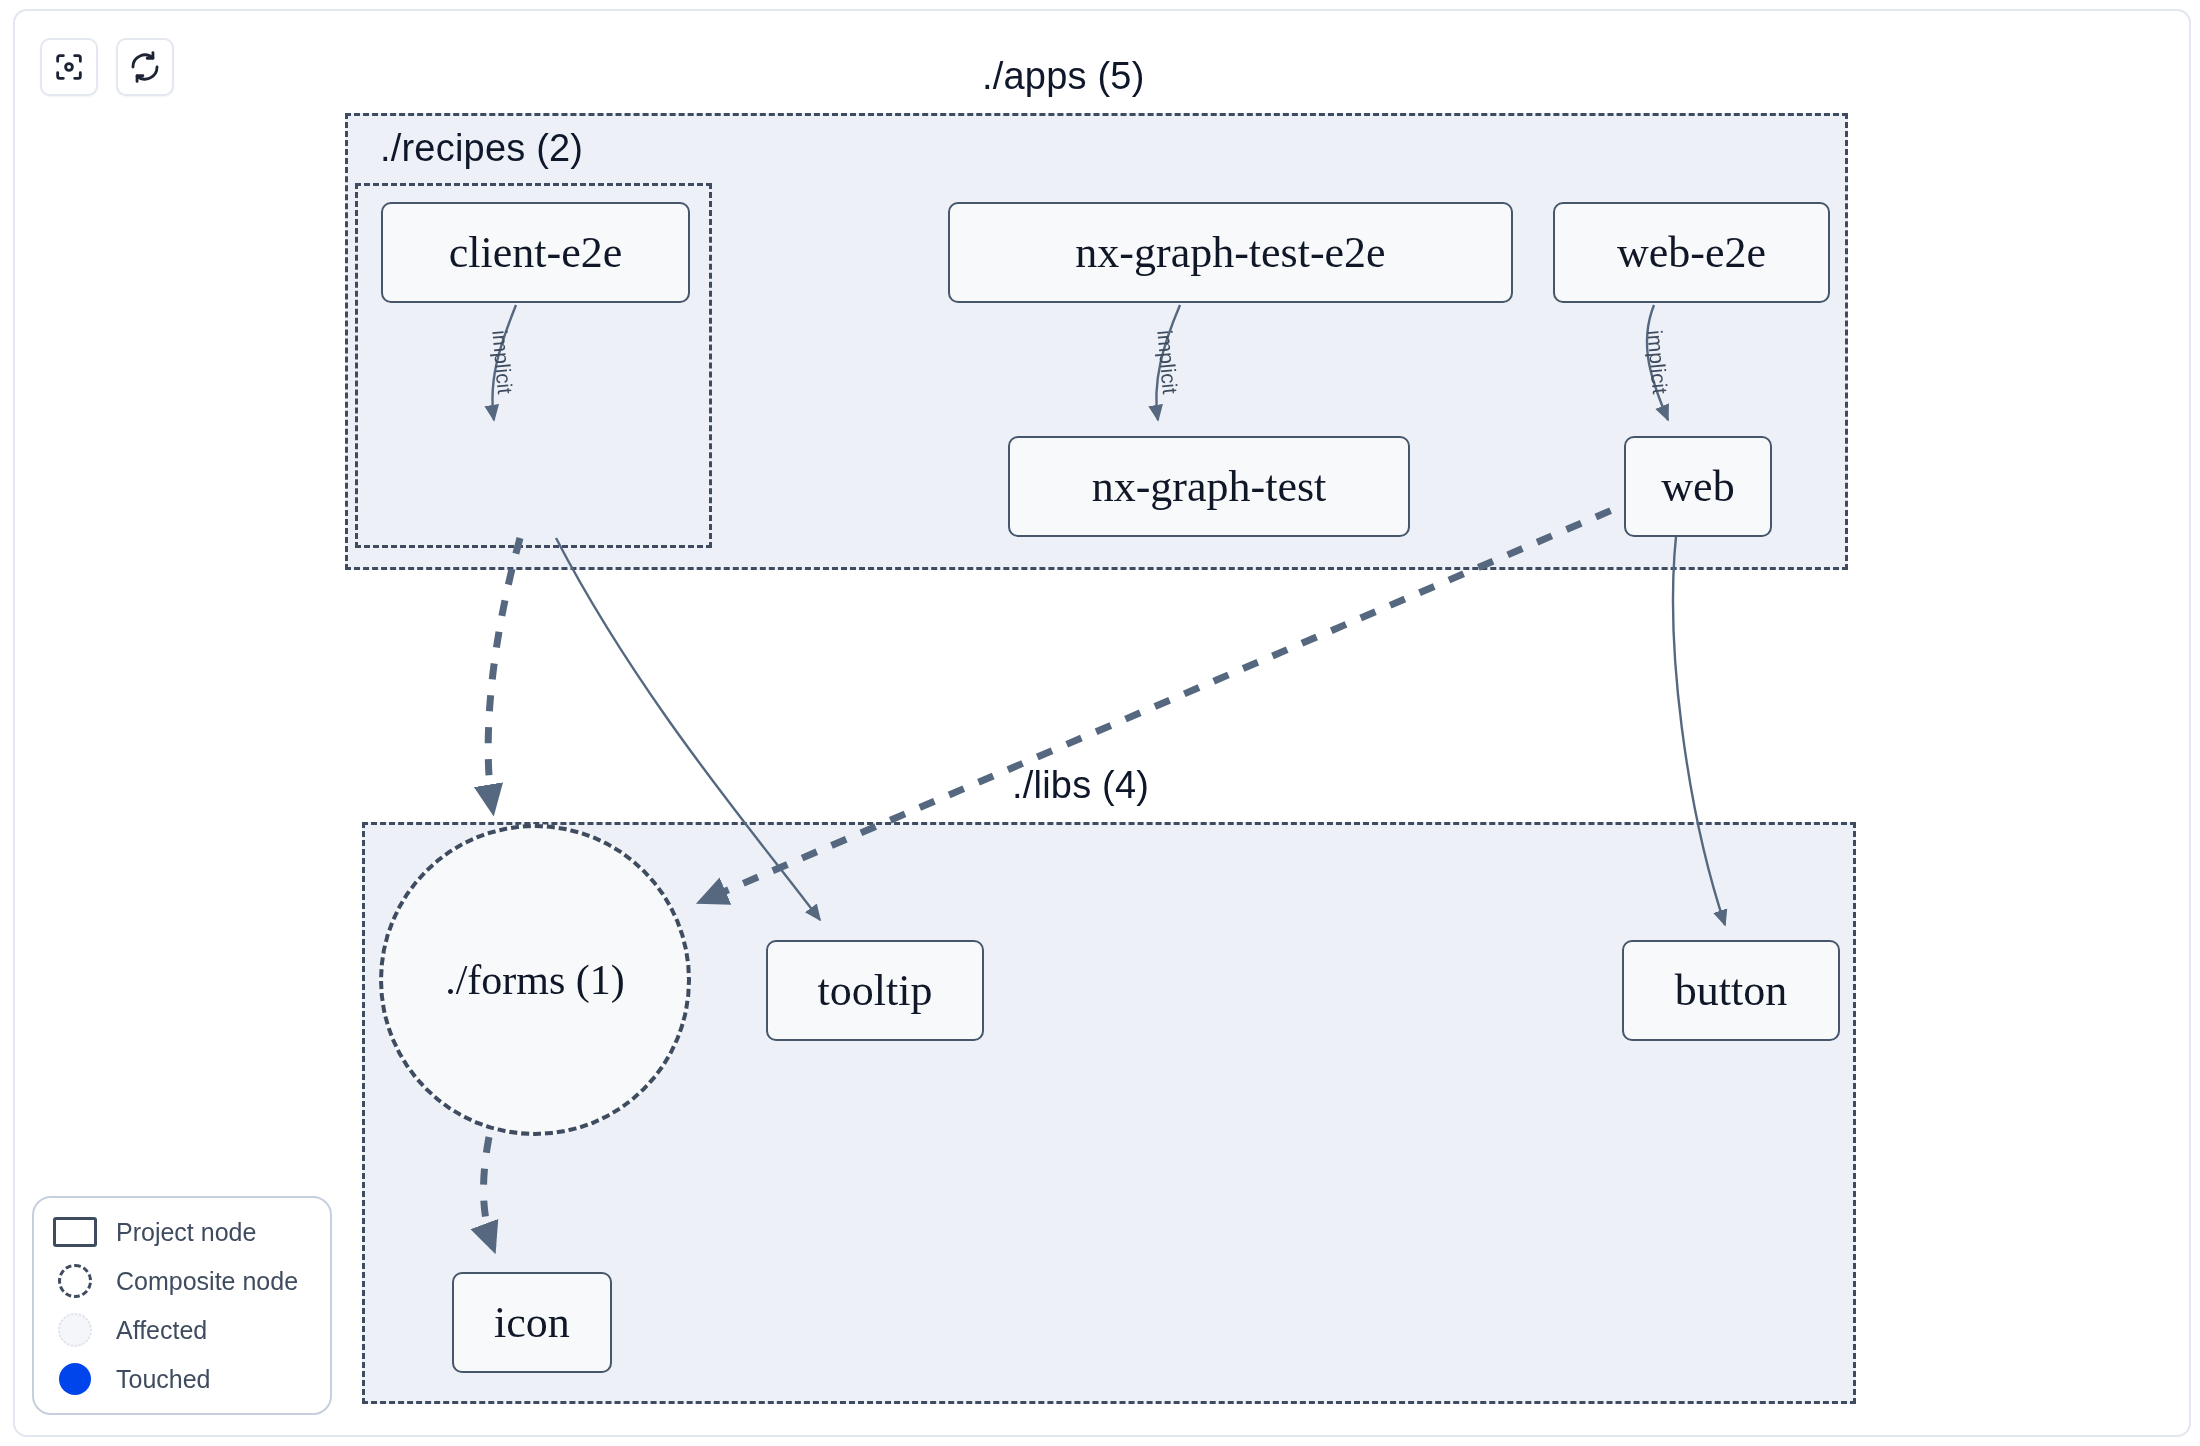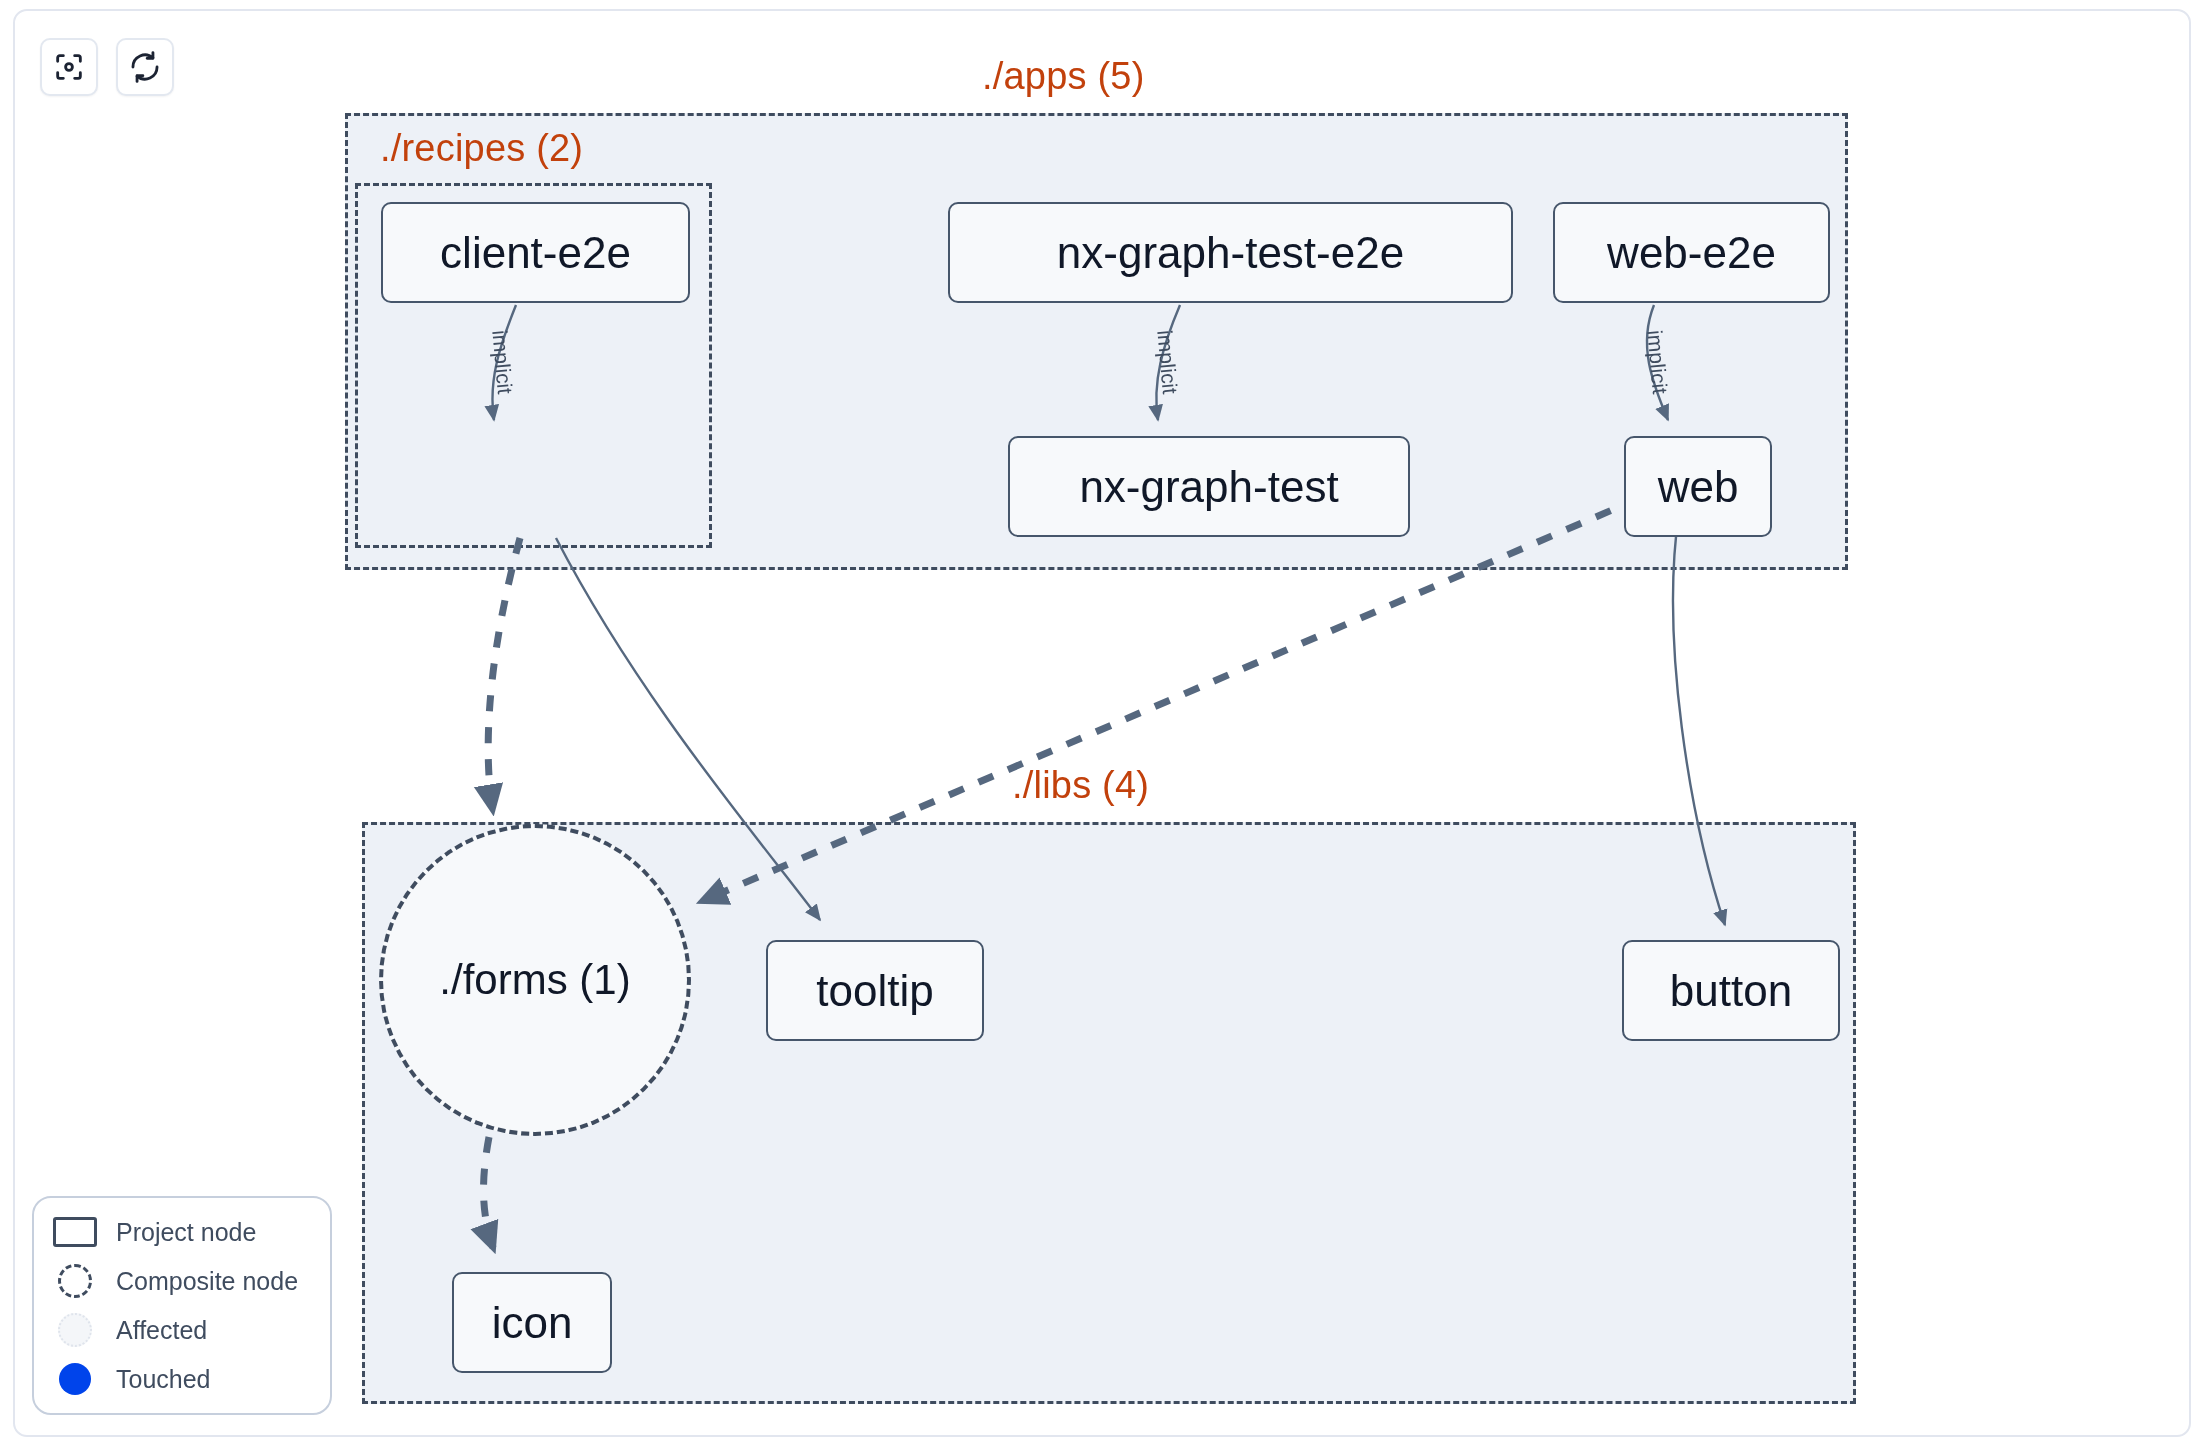--- a/index.html
+++ b/index.html
@@ -45,35 +45,36 @@
   svg.edge-layer { position: absolute; left: 0; top: 0; width: 2200px; height: 1446px; overflow: visible; }
 
   .group-box {
     position: absolute;
     background: #edf1f7;
     border: 3px dashed #3f4c5f;
   }
   .group-label {
     position: absolute;
     font-size: 38px;
-    color: #c2410c;
+    color: #0f172a;
     white-space: nowrap;
     letter-spacing: .2px;
   }
 
   .node {
     position: absolute;
     background: #f7f9fb;
     border: 2px solid #46566b;
     border-radius: 10px;
     display: flex; align-items: center; justify-content: center;
     font-size: 44px;
     color: #101828;
     cursor: pointer;
     white-space: nowrap;
+    font-family: Liberation Serif, serif;
   }
   .node.composite {
     border-radius: 50%;
     border: 4px dashed #3f4c5f;
     background: #f7f9fb;
     font-size: 42px;
   }
 
   .edge-label {
     position: absolute;

